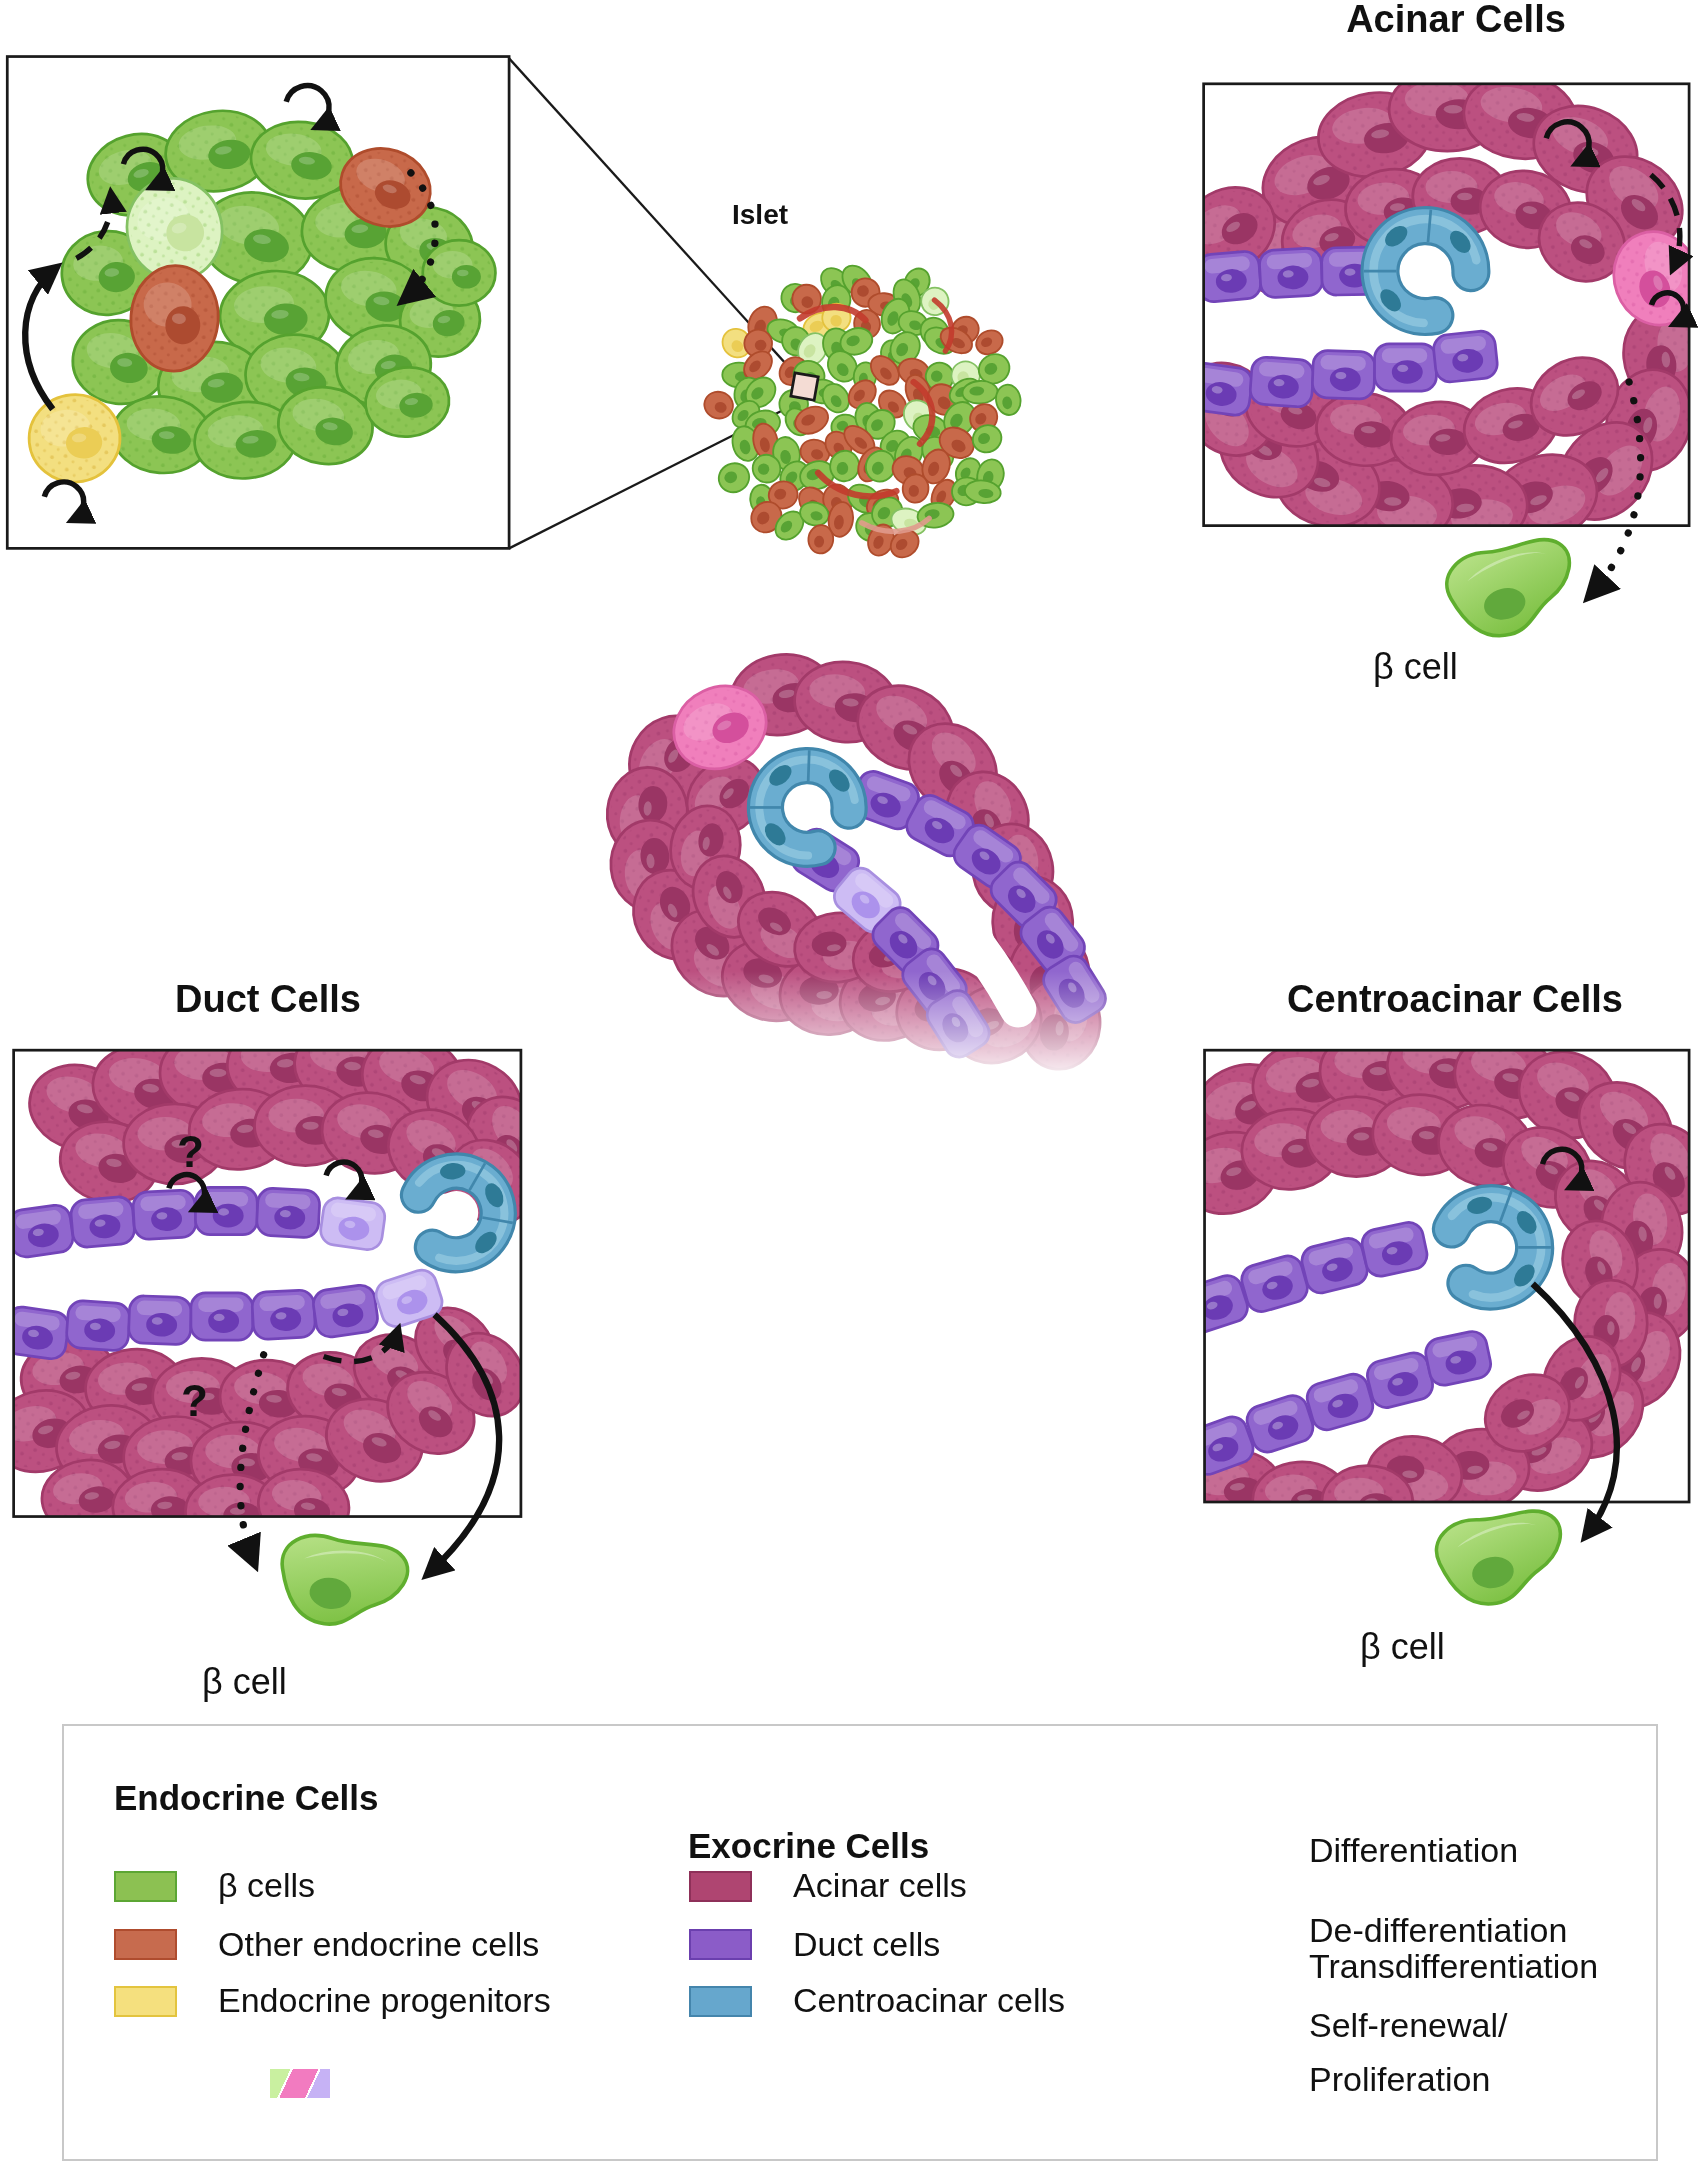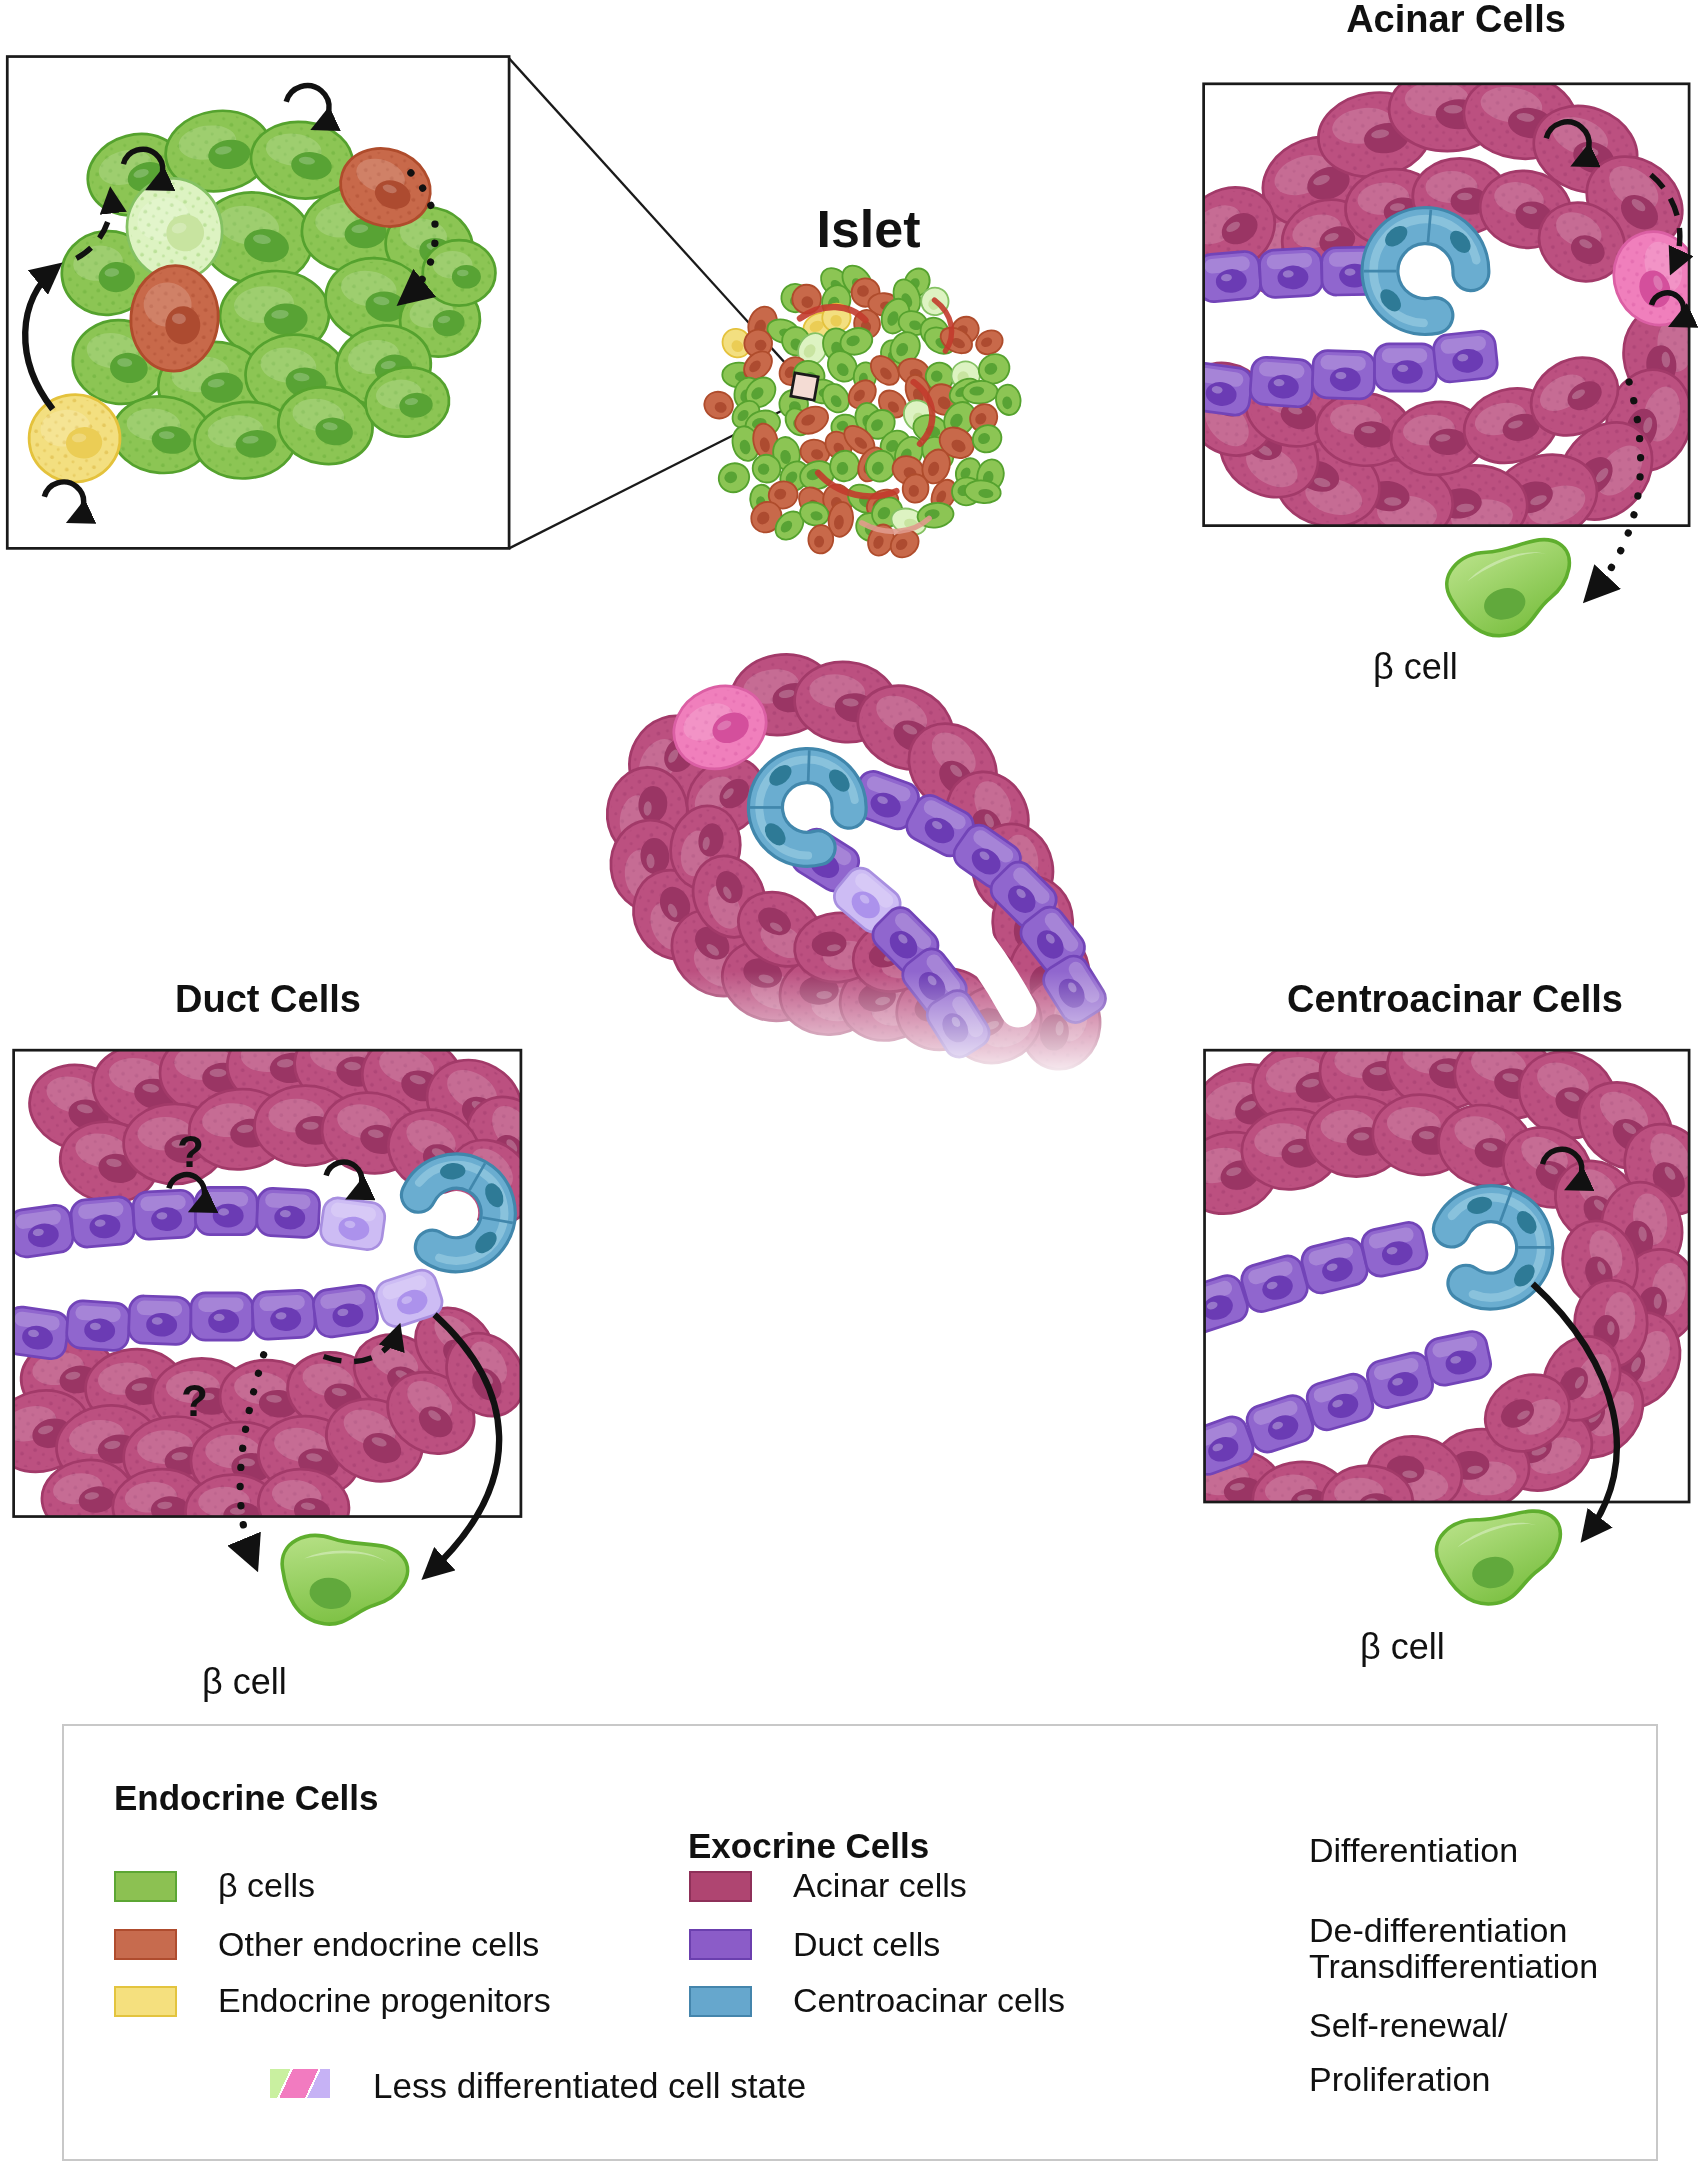--- a/index.html
+++ b/index.html
@@ -1,21 +1,21 @@
 <!DOCTYPE html>
 <html style="font-size:14.5px"><head>
 <meta charset="utf-8">
 <style>
   html,body{margin:0;padding:0;background:#fff;}
   #page{position:relative;width:1700px;height:2164px;background:#fff;overflow:hidden;
         font-family:"Liberation Sans",sans-serif;color:#111;}
   #diagram{position:absolute;left:0;top:0;}
   .t{position:absolute;color:#111;white-space:nowrap;}
   .title{font-weight:bold;font-size:38px;text-align:center;}
-  .big{font-weight:bold;font-size:52px;text-align:center;}
+  .big{font-weight:bold;font-size:28px;text-align:left;}
   .beta{font-size:36px;}
   .qm{font-size:44px;font-weight:bold;text-align:center;}
   .lhead{font-weight:bold;font-size:35px;}
   .llab{font-size:34px;}
   .legendbox{position:absolute;left:62px;top:1724px;width:1596px;height:437px;
              border:2.7px solid #C8C8C8;background:#fff;box-sizing:border-box;}
   .sw{position:absolute;width:63px;height:31px;border:2.7px solid #000;box-sizing:border-box;}
   .ldsw{position:absolute;left:270px;top:2069px;width:60px;height:29px;}
 </style>
 </head>
@@ -1867,21 +1867,20 @@
 <div class="t llab" style="left:218px;top:1981px;">Endocrine progenitors</div>
 
 <div class="sw" style="left: 689px; top: 1871px; background: rgb(175, 69, 113); border-color: rgb(142, 48, 89);"></div>
 <div class="t llab" style="left:793px;top:1866px;">Acinar cells</div>
 <div class="sw" style="left: 689px; top: 1929px; background: rgb(139, 92, 200); border-color: rgb(107, 63, 174);"></div>
 <div class="t llab" style="left:793px;top:1925px;">Duct cells</div>
 <div class="sw" style="left: 689px; top: 1986px; background: rgb(102, 167, 205); border-color: rgb(68, 133, 172);"></div>
 <div class="t llab" style="left:793px;top:1981px;">Centroacinar cells</div>
 
 <div class="ldsw" id="ld-swatch" style="background: linear-gradient(115deg, rgb(201, 240, 160) 0px, rgb(201, 240, 160) 28%, rgb(255, 255, 255) 28%, rgb(255, 255, 255) 31%, rgb(242, 123, 192) 31%, rgb(242, 123, 192) 66%, rgb(255, 255, 255) 66%, rgb(255, 255, 255) 69%, rgb(198, 178, 245) 69%, rgb(198, 178, 245) 100%);"></div>
-<div class="t llab" style="left:373px;top:2066px;font-size:35px;">Less differentiated cell state</div>
 
 <div class="t llab" style="left:1309px;top:1831px;">Differentiation</div>
 <div class="t llab" style="left:1309px;top:1890px;margin-top:21px;">De-differentiation</div>
 <div class="t llab" style="left:1309px;top:1947px;">Transdifferentiation</div>
 <div class="t llab" style="left:1309px;top:2006px;">Self-renewal/</div>
 <div class="t llab" style="left:1309px;top:2060px;">Proliferation</div>
 
 </div>
 
 

